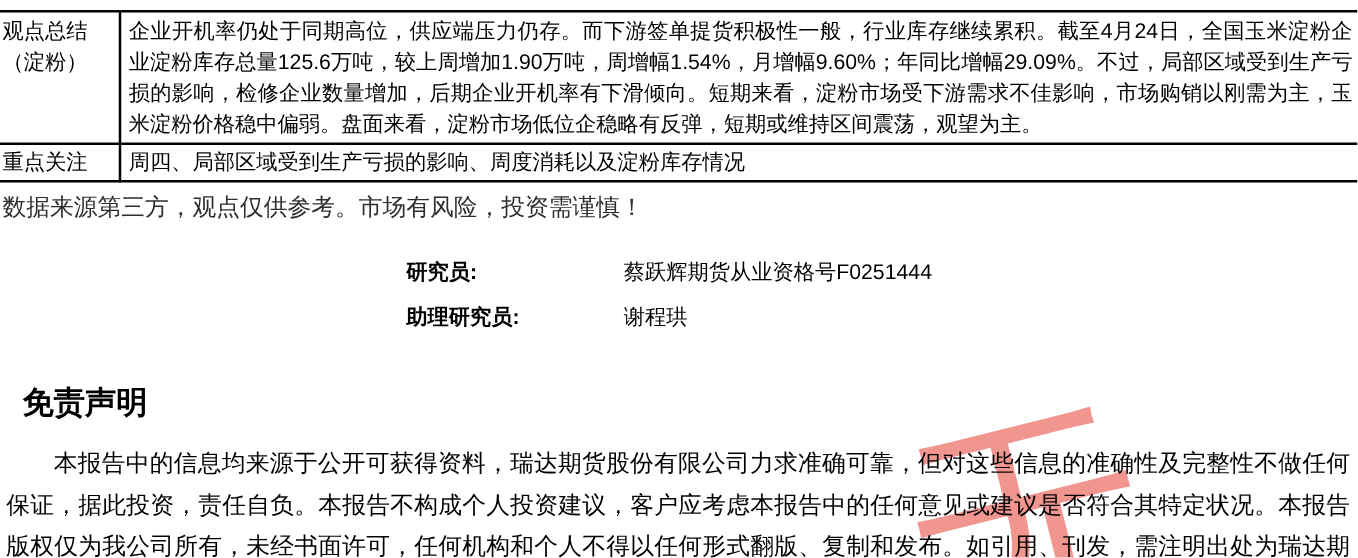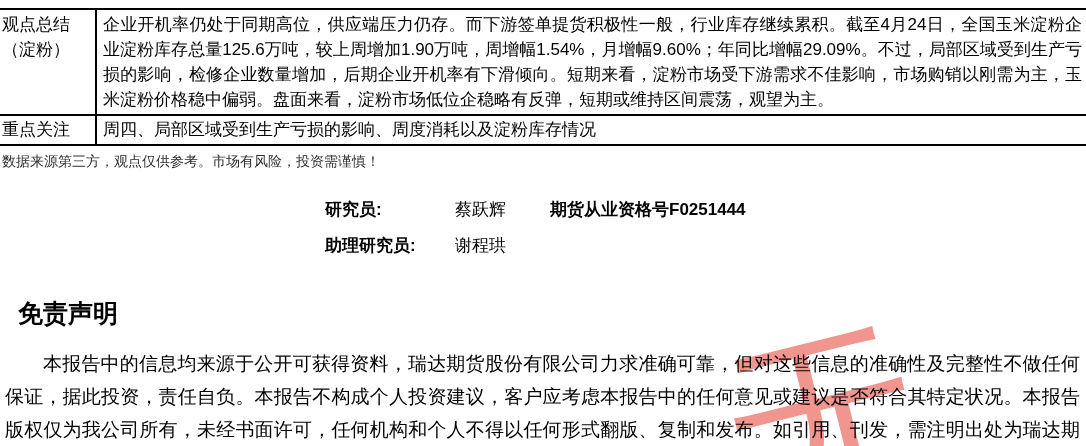--- a/index.html
+++ b/index.html
@@ -45,40 +45,40 @@
   .content-cell {
     text-align: justify;
     padding-left: 6px !important;
     padding-right: 4px !important;
   }
   .row-focus td { line-height: 24px; padding-top: 2px; padding-bottom: 2px; margin-top: 44px; }
 
   
   .source-note {
     margin: 7px 0 0 2px;
-    font-size: 14px;
+    font-size: 19px;
     color: #2e2e2e;
   }
 
   
   .researchers {
     margin: 27px 0 0 325px;
     font-size: 17px;
     position: relative;
     z-index: 1;
   }
   .res-row {
     display: flex;
     align-items: baseline;
     margin-bottom: 13px;
     white-space: nowrap;
   }
   .res-role { font-weight: bold; width: 130px; flex: 0 0 auto; }
-  .res-name { width: 95px; flex: 0 0 auto; }
-  .res-cert { width: 225px; flex: 0 0 auto; font-weight: bold; }
+  .res-name { width: 95px; flex: 0 0 auto; text-align: right; }
+  .res-cert { width: 225px; flex: 0 0 auto; }
   .res-cert2 { flex: 0 0 auto; }
 
   
   .disclaimer-title {
     font-size: 25px;
     font-weight: bold;
     margin: 40px 0 0 18px;
     position: relative;
     z-index: 1;
   }

